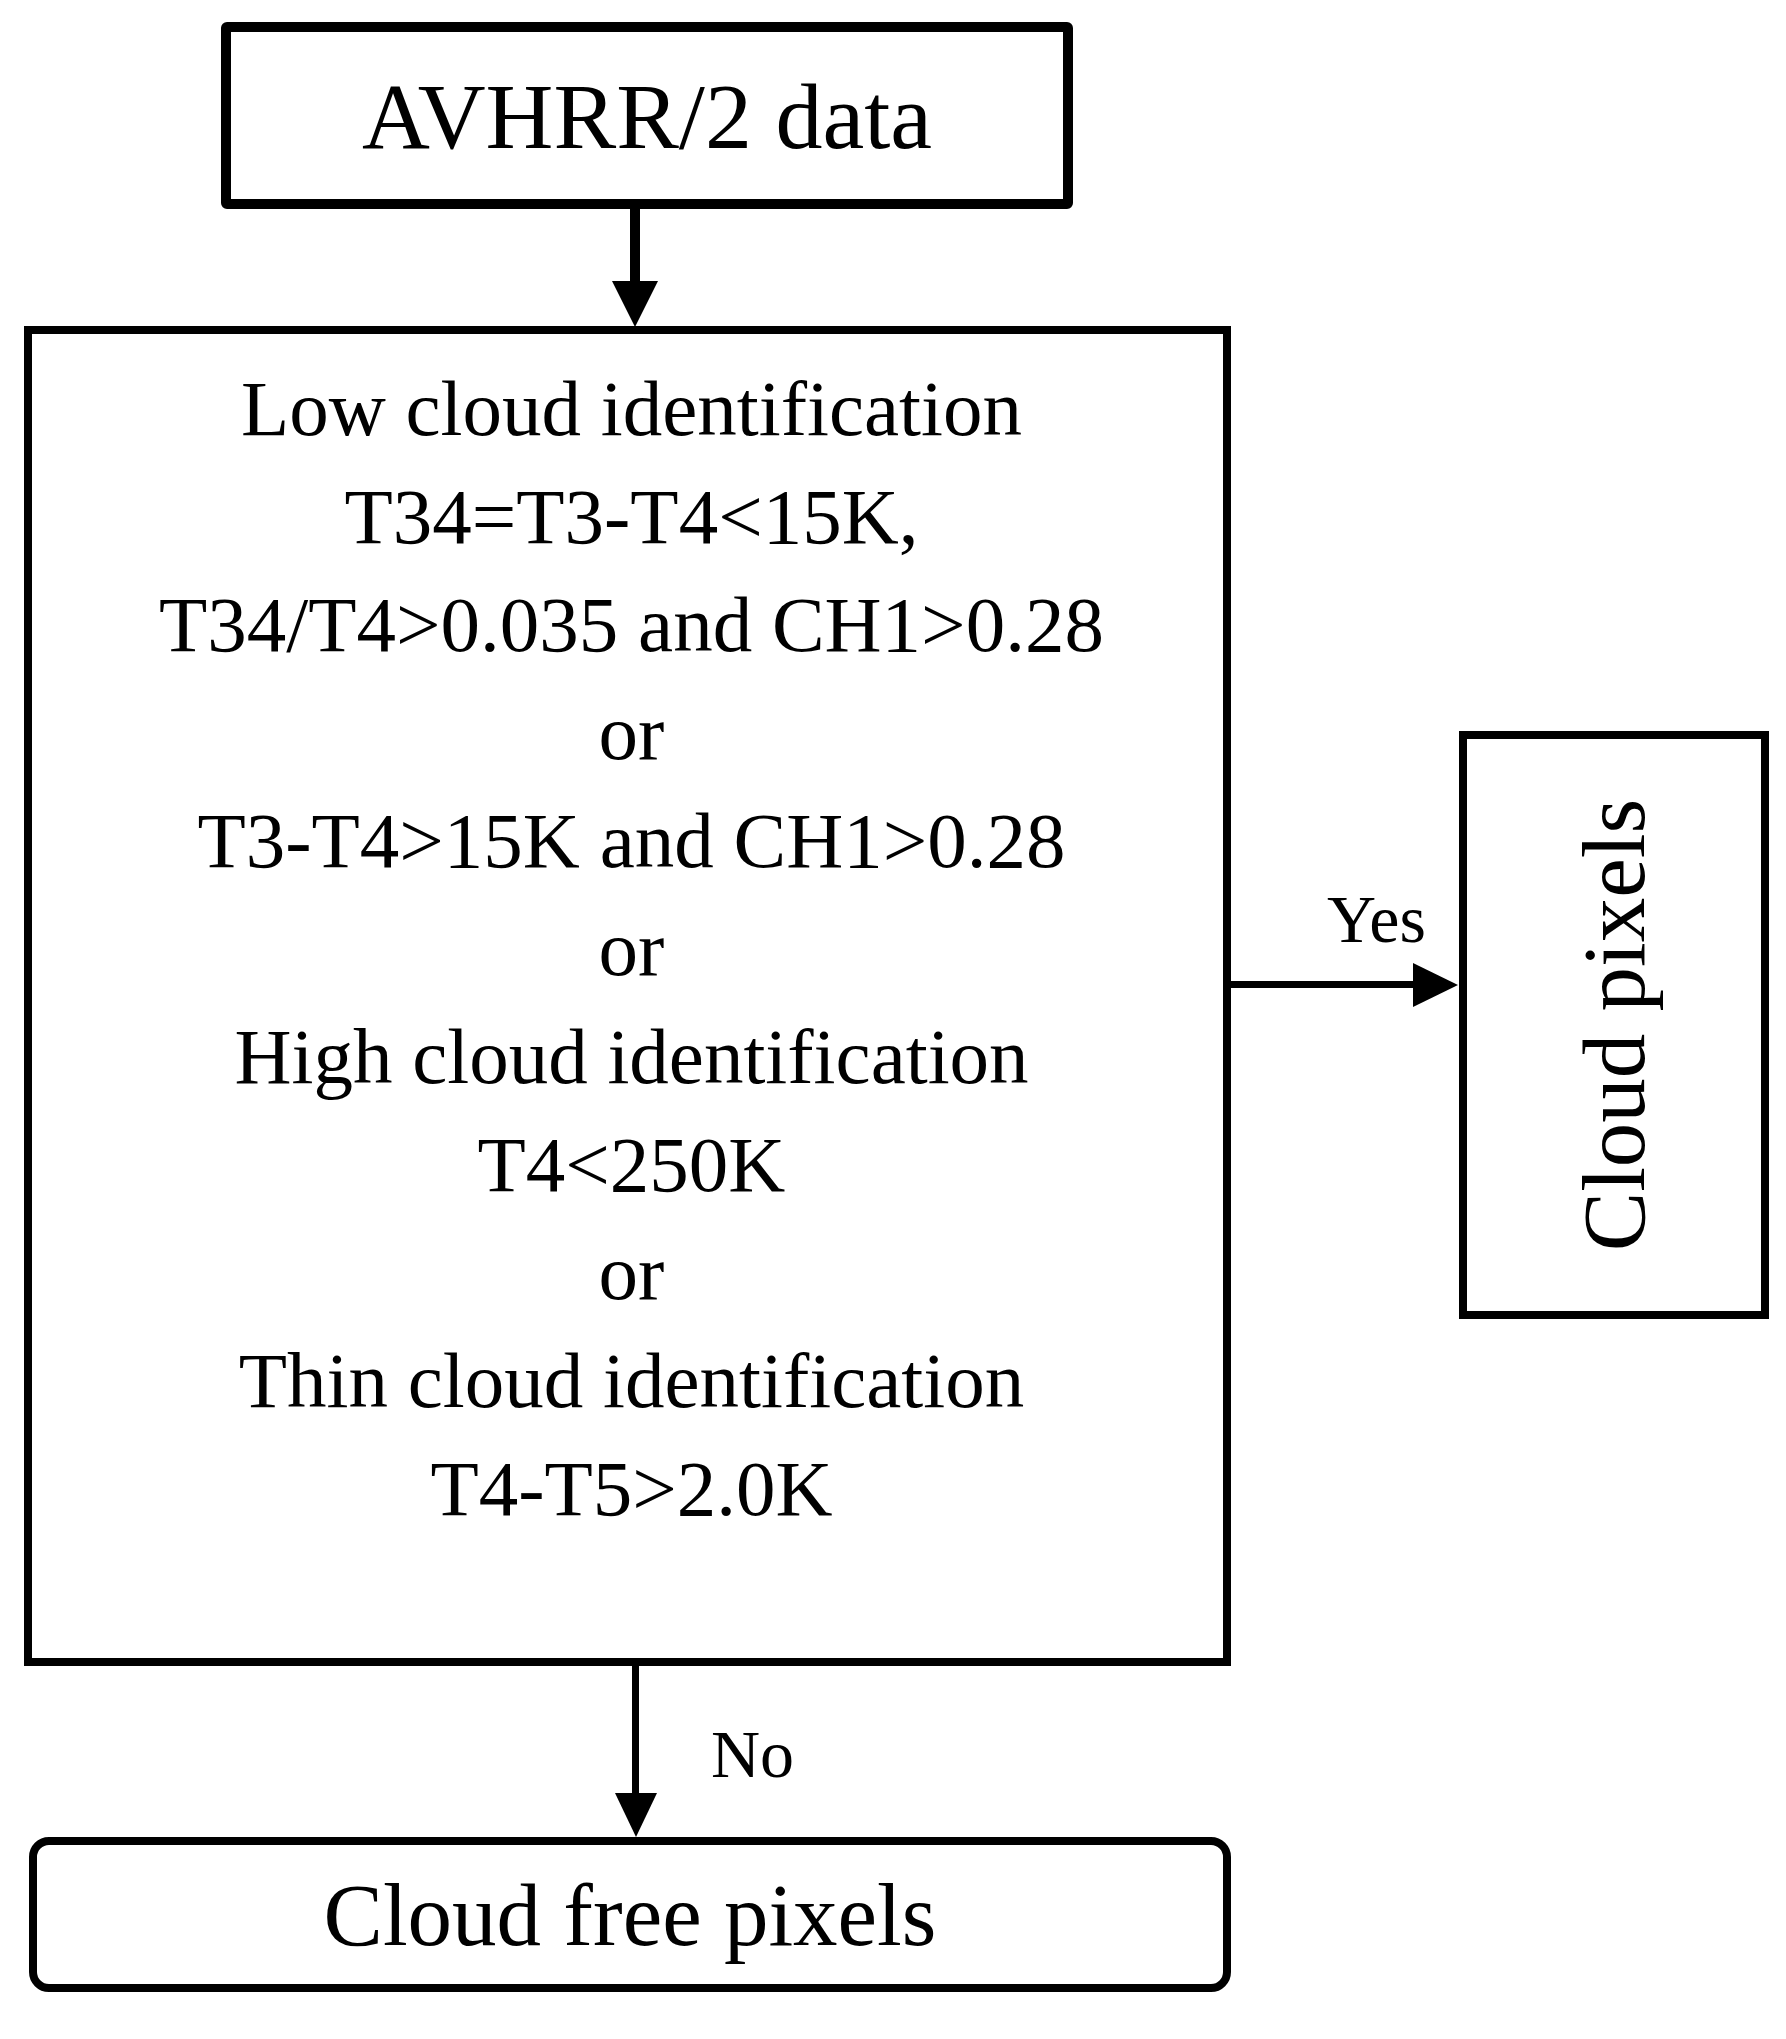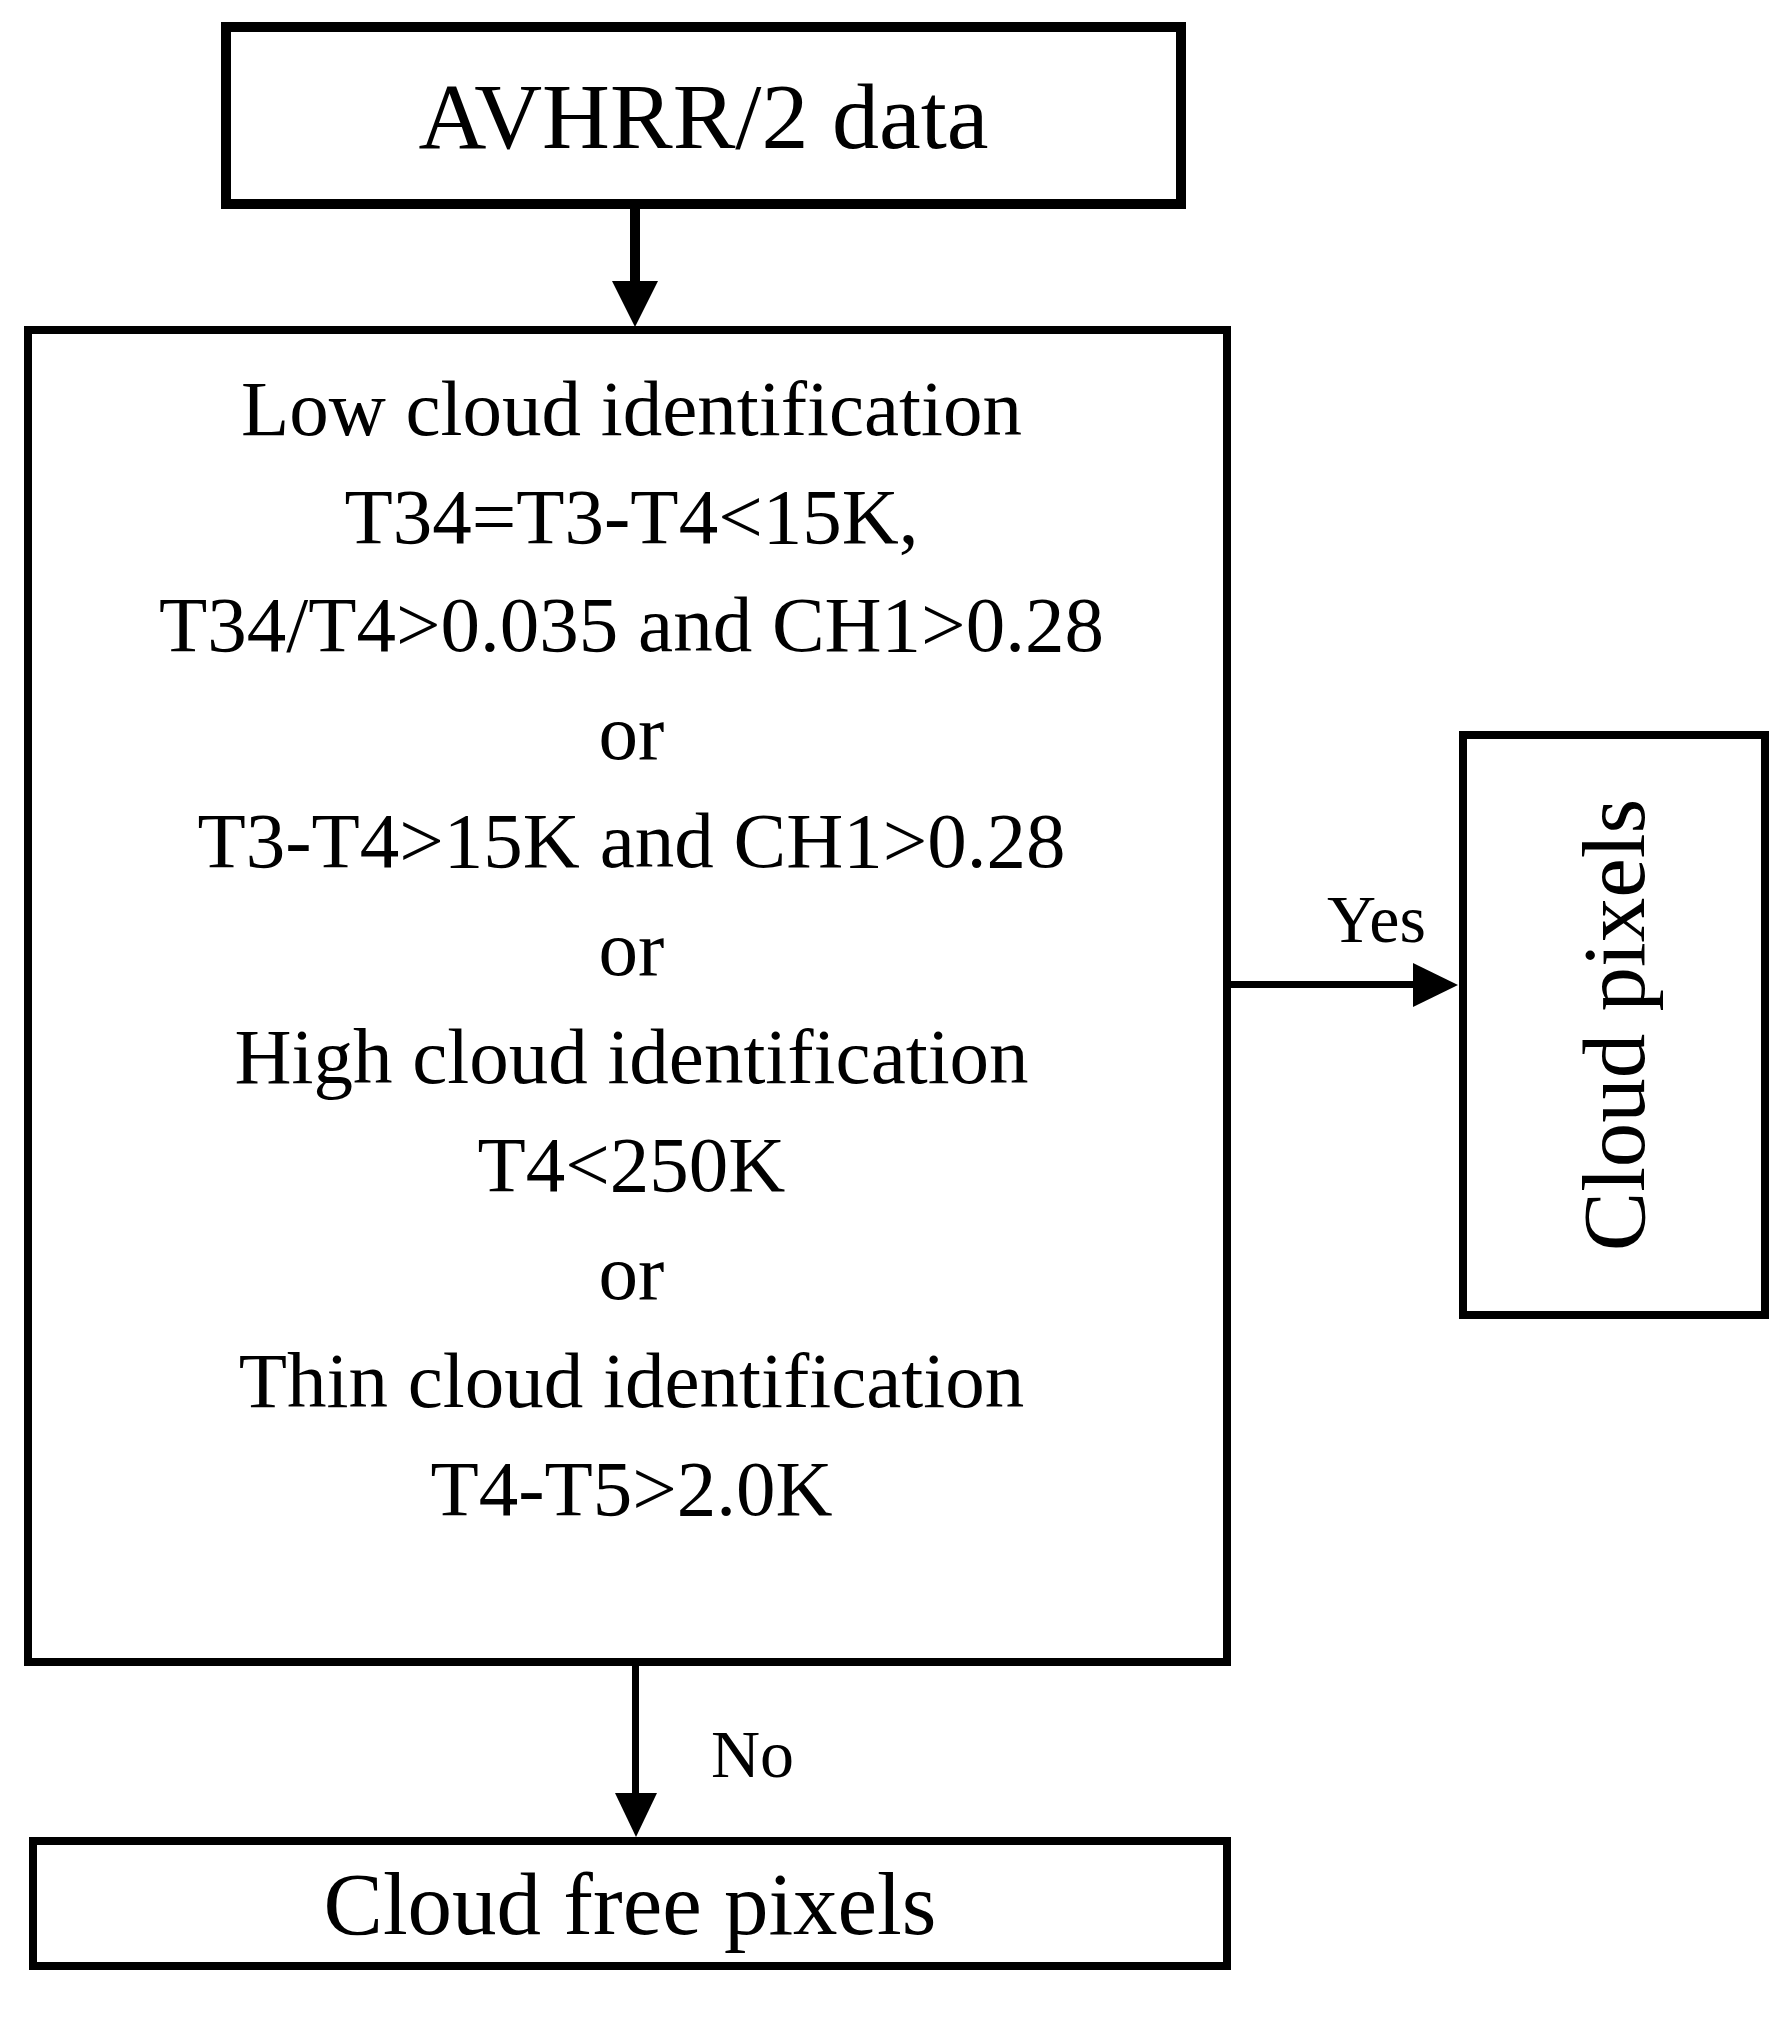--- a/index.html
+++ b/index.html
@@ -16,23 +16,24 @@
     position: absolute;
     box-sizing: border-box;
     background: #ffffff;
     border: 8.7px solid #000000;
     display: flex;
     align-items: center;
     justify-content: center;
     text-align: center;
   }
   #source-box {
-    left: 221px; top: 22px; width: 965px; height: 187px;
+    left: 221px; top: 22px; width: 852px; height: 187px;
     border-width: 10.3px;
     font-size: 94px;
+    border-radius: 6px;
   }
   #decision-box {
     left: 24px; top: 326px; width: 1207px; height: 1340px;
     display: block;
     padding-top: 21.4px;
   }
   .decision-line {
     height: 108px;
     line-height: 108px;
     text-align: center;
@@ -42,22 +43,23 @@
   }
   #cloud-box {
     left: 1459px; top: 731px; width: 310px; height: 588px;
     font-size: 89px;
   }
   #cloud-box .rotated {
     transform: rotate(-90deg);
     white-space: nowrap;
   }
   #free-box {
-    left: 29px; top: 1837px; width: 1202px; height: 133px;
+    left: 29px; top: 1837px; width: 1202px; height: 155px;
     font-size: 89px;
+    border-radius: 20px;
   }
   .stem { position: absolute; background: #000000; }
   .head { position: absolute; width: 0; height: 0; }
   #arrow1-stem { left: 630px; top: 208px; width: 9.5px; height: 78px; }
   #arrow1-head {
     left: 612px; top: 281px;
     border-left: 23px solid transparent;
     border-right: 23px solid transparent;
     border-top: 46px solid #000000;
   }

